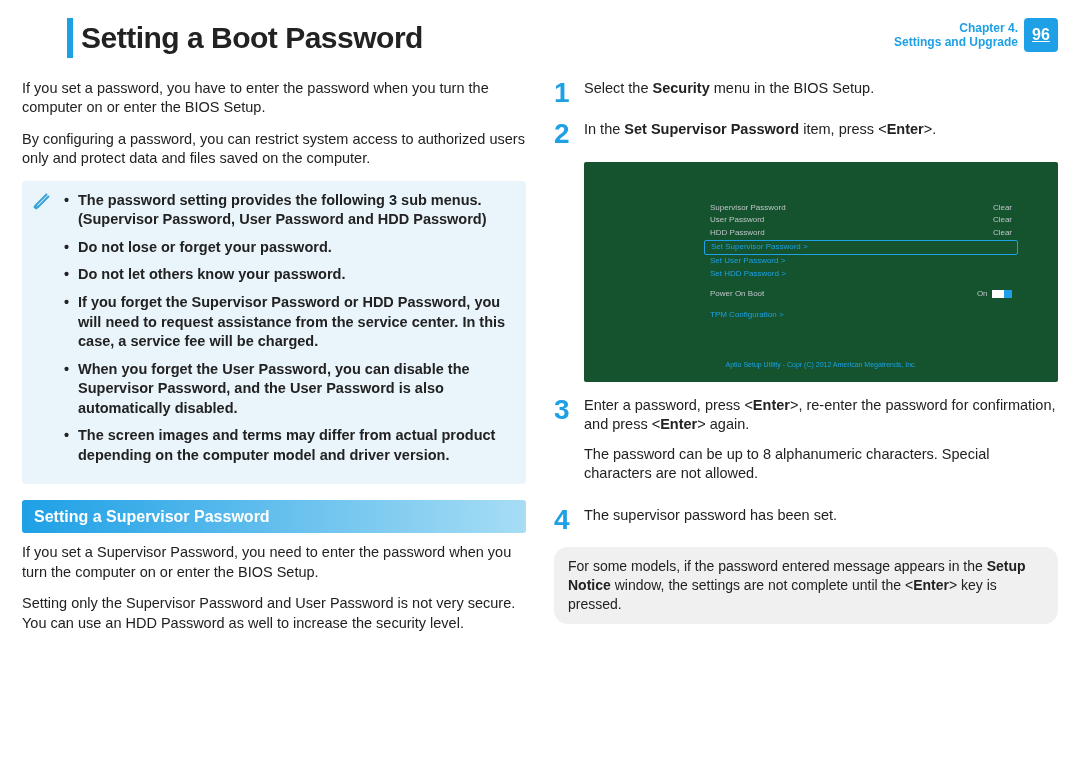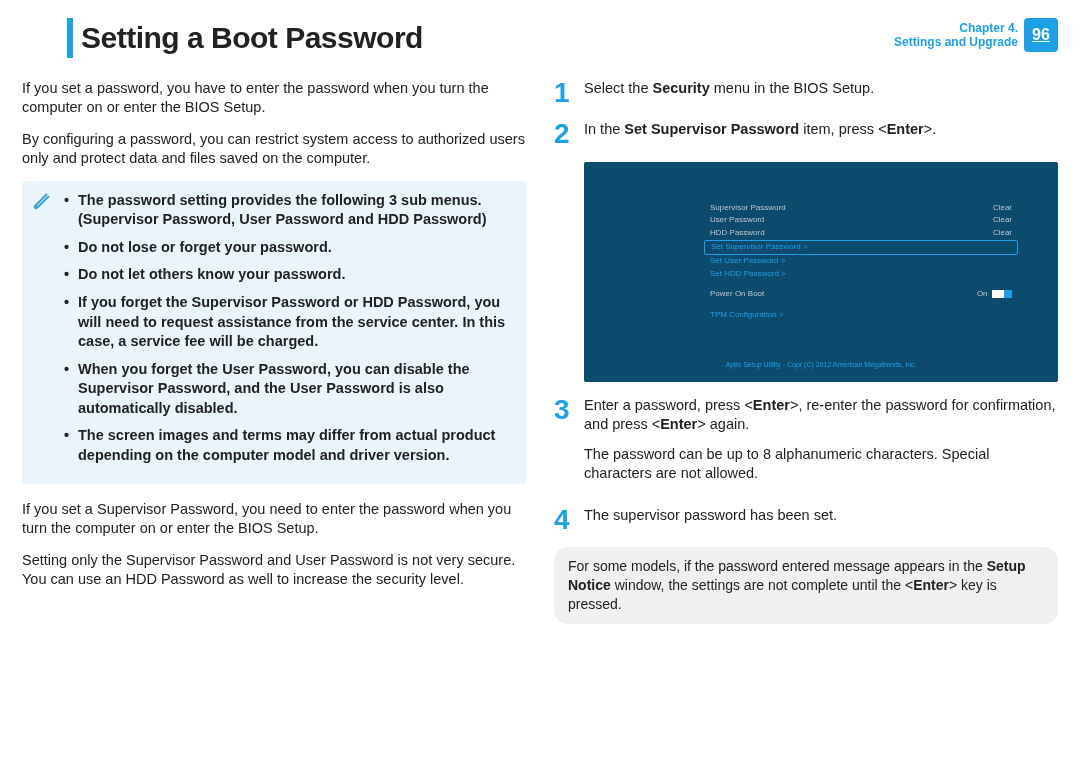--- a/index.html
+++ b/index.html
@@ -107,21 +107,21 @@
     font-size: 28px;
     font-weight: 700;
     color: #1ea0e6;
     width: 30px;
     flex-shrink: 0;
     line-height: 1;
   }
   .step-body { flex: 1; }
   .step-body p { margin-bottom: 10px; }
   .bios-screenshot {
-    background: #0c4a6e;
+    background: #14532d;
     height: 220px;
     border-radius: 2px;
     margin: 6px 0 14px 30px;
     position: relative;
     padding: 40px 40px 0 120px;
     font-size: 8px;
     color: #bfc5c9;
     font-family: Arial, sans-serif;
   }
   .bios-row { display: flex; justify-content: space-between; padding: 1px 6px; }
@@ -196,20 +196,21 @@
       <ul>
         <li>The password setting provides the following 3 sub menus. (Supervisor Password, User Password and HDD Password)</li>
         <li>Do not lose or forget your password.</li>
         <li>Do not let others know your password.</li>
         <li>If you forget the Supervisor Password or HDD Password, you will need to request assistance from the service center. In this case, a service fee will be charged.</li>
         <li>When you forget the User Password, you can disable the Supervisor Password, and the User Password is also automatically disabled.</li>
         <li>The screen images and terms may differ from actual product depending on the computer model and driver version.</li>
       </ul>
     </div>
 
+    <div class="section-header">Setting a Supervisor Password</div>
     <p class="para">If you set a Supervisor Password, you need to enter the password when you turn the computer on or enter the BIOS Setup.</p>
     <p class="para">Setting only the Supervisor Password and User Password is not very secure. You can use an HDD Password as well to increase the security level.</p>
   </div>
 
   <div class="col">
 
     <div class="step">
       <div class="step-num">1</div>
       <div class="step-body">
         <p>

